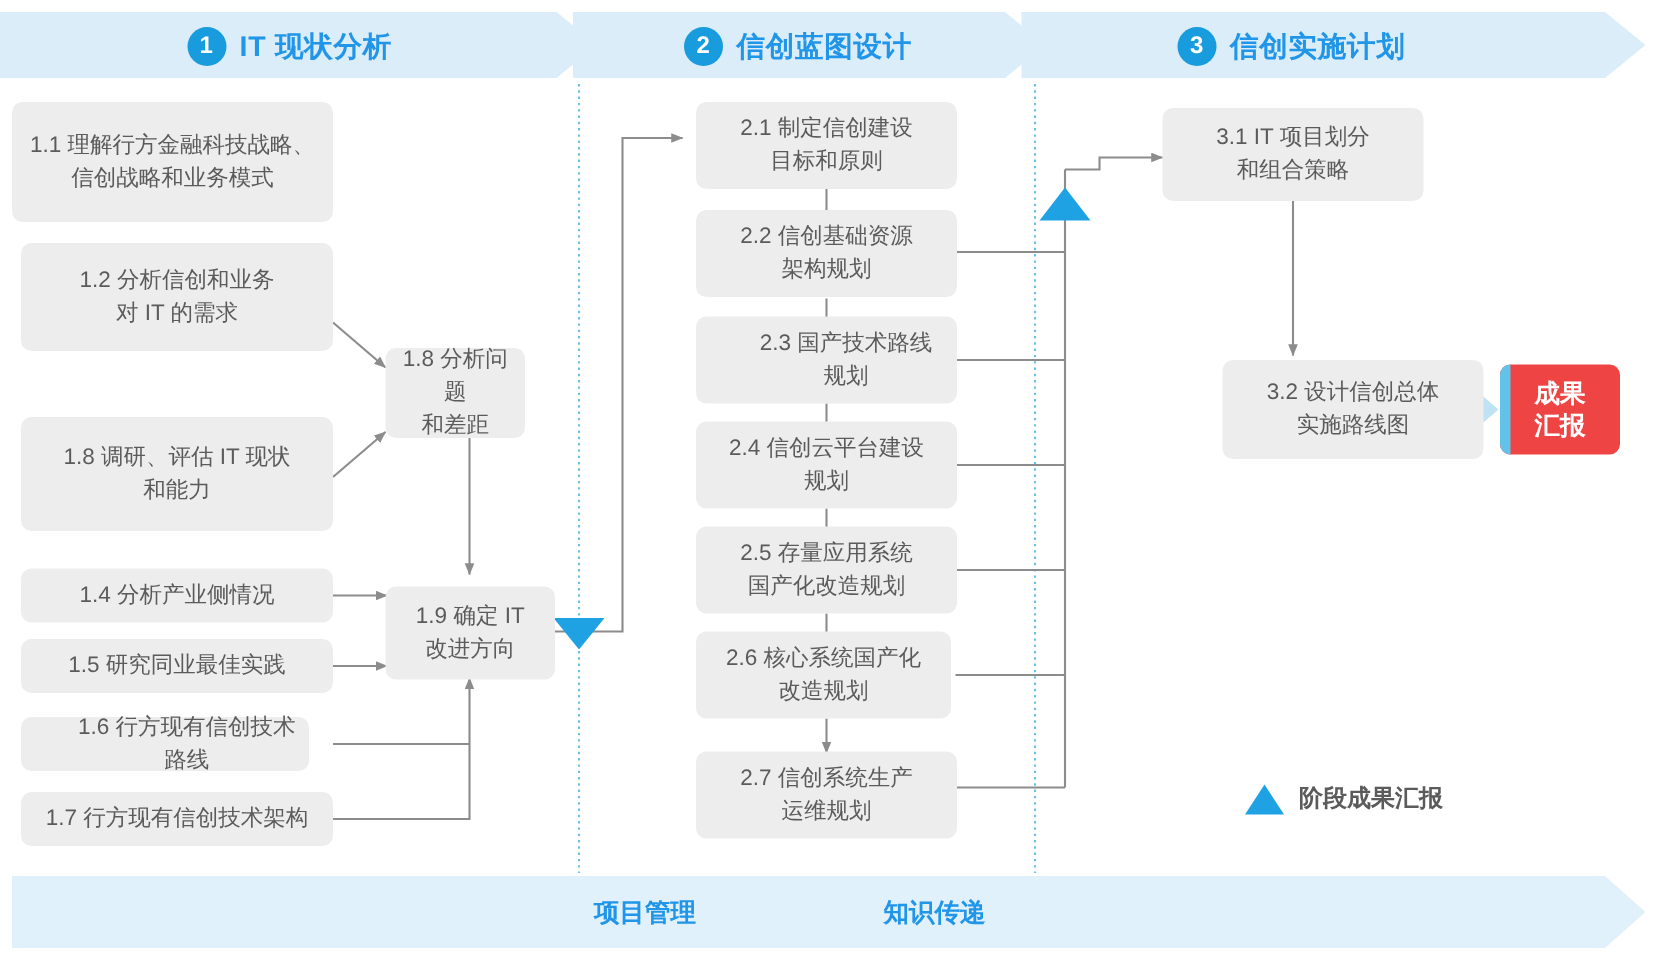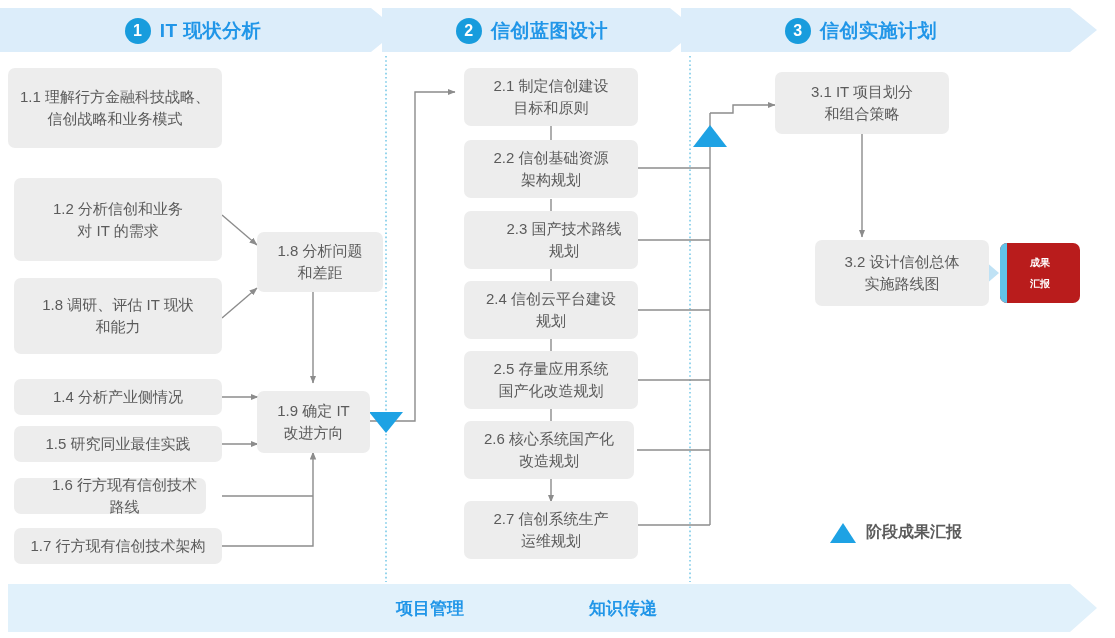--- a/index.html
+++ b/index.html
@@ -42,25 +42,25 @@
     font-size:15px;
     line-height:22px;
     display:flex;align-items:center;justify-content:center;
     text-align:center;
     padding:0 6px;
     box-sizing:border-box;
     white-space:pre-line;
   }
   .result-box{
     position:absolute;
-    background:#b91c1c;
+    background:#ef4444;
     border-radius:7px;
     color:#ffffff;
     font-weight:bold;
-    font-size:10px;
+    font-size:17px;
     line-height:21px;
     display:flex;align-items:center;justify-content:center;
     text-align:center;
     white-space:pre-line;
     box-sizing:border-box;
   }
   .result-box::before{
     content:"";position:absolute;left:0;top:0;bottom:0;width:7px;
     background:#62c2e8;border-radius:7px 0 0 7px;
   }
@@ -171,29 +171,29 @@
     <span class="phase-num">2</span>
     <span class="phase-label">信创蓝图设计</span>
   </div>
   <div class="phase-band" style="left:681px;top:8px;width:360px;">
     <span class="phase-num">3</span>
     <span class="phase-label">信创实施计划</span>
   </div>
 
   <div class="box" style="left:8px;top:68px;width:214px;height:80px;">1.1 理解行方金融科技战略、
 信创战略和业务模式</div>
-  <div class="box" style="left:14px;top:178px;width:208px;height:83px;">1.2 分析信创和业务
+  <div class="box" style="left:14px;top:162px;width:208px;height:72px;">1.2 分析信创和业务
 对 IT 的需求</div>
   <div class="box" style="left:14px;top:278px;width:208px;height:76px;">1.8 调研、评估 IT 现状
 和能力</div>
   <div class="box" style="left:14px;top:379px;width:208px;height:36px;">1.4 分析产业侧情况</div>
   <div class="box" style="left:14px;top:426px;width:208px;height:36px;">1.5 研究同业最佳实践</div>
   <div class="box" style="left:14px;top:478px;width:192px;height:36px;padding-left:35px;">1.6 行方现有信创技术路线</div>
   <div class="box" style="left:14px;top:528px;width:208px;height:36px;">1.7 行方现有信创技术架构</div>
-  <div class="box" style="left:257px;top:232px;width:126px;height:60px;">1.8 分析问题
+  <div class="box" style="left:257px;top:232px;width:93px;height:60px;">1.8 分析问题
 和差距</div>
   <div class="box" style="left:257px;top:391px;width:113px;height:62px;">1.9 确定 IT
 改进方向</div>
 
   <div class="box" style="left:464px;top:68px;width:174px;height:58px;">2.1 制定信创建设
 目标和原则</div>
   <div class="box" style="left:464px;top:140px;width:174px;height:58px;">2.2 信创基础资源
 架构规划</div>
   <div class="box" style="left:464px;top:211px;width:174px;height:58px;padding-left:32px;">2.3 国产技术路线
 规划</div>

